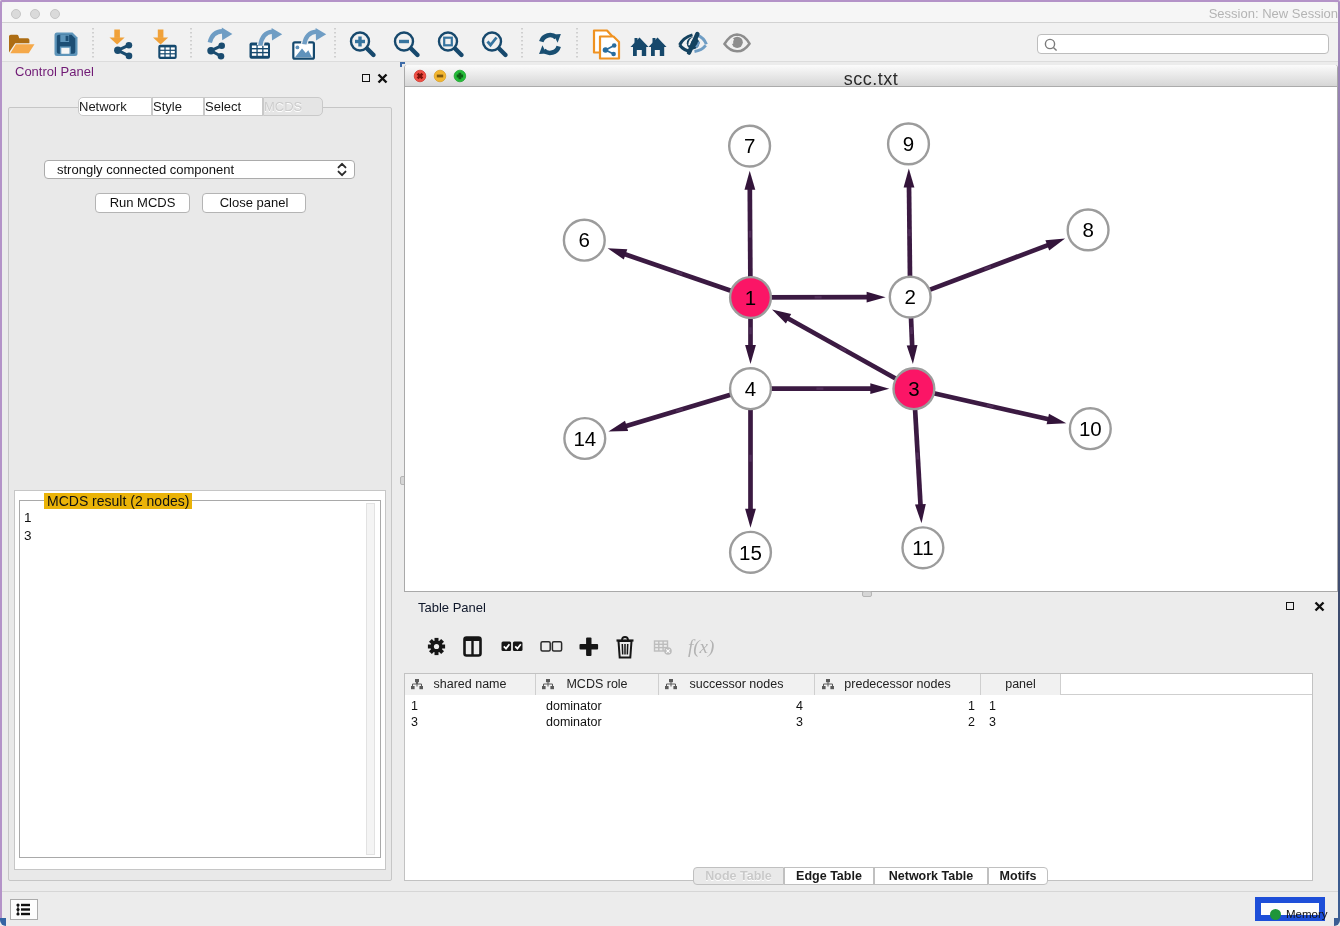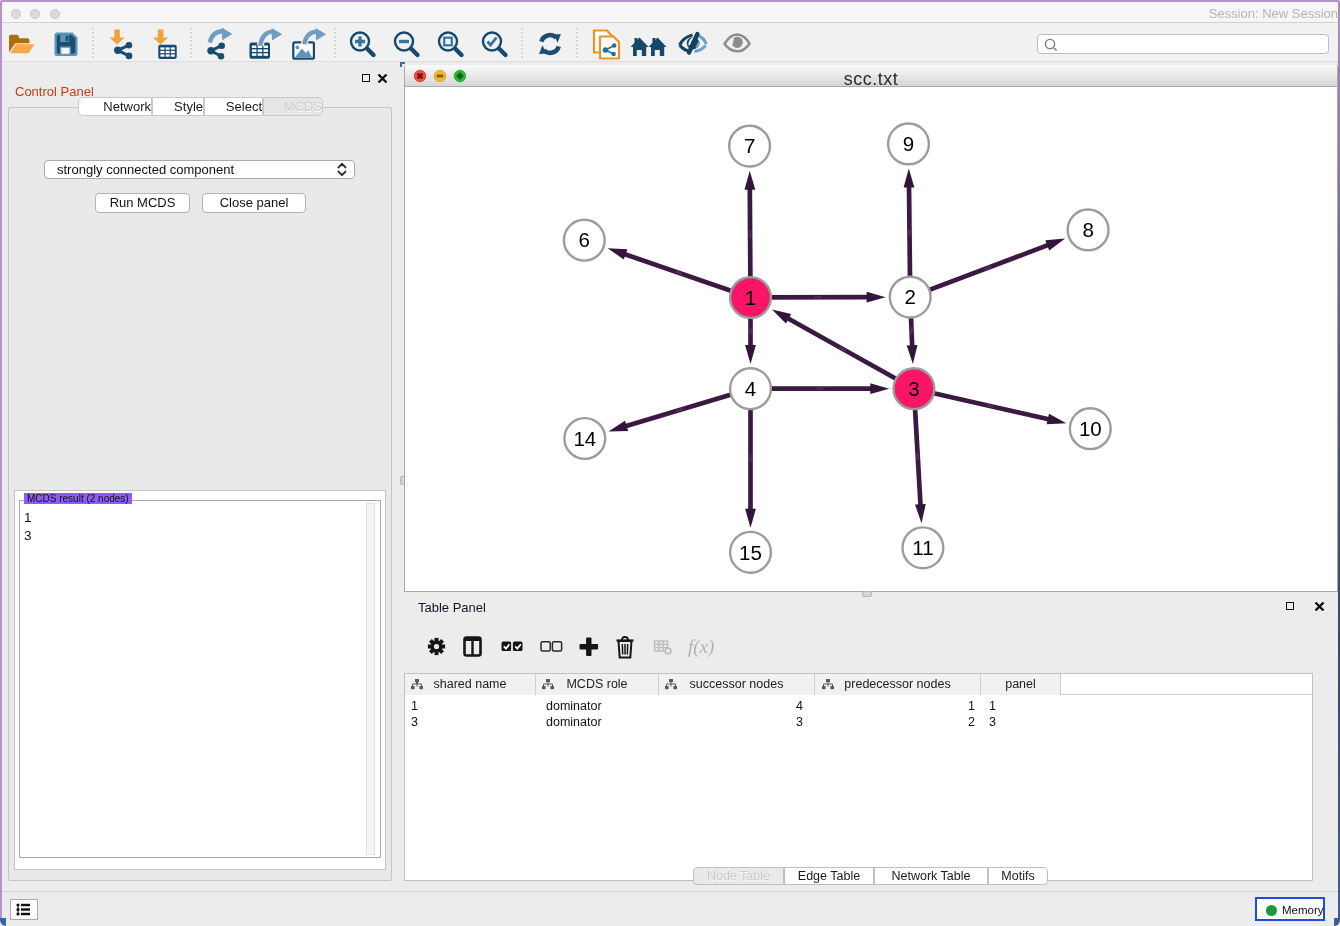--- a/index.html
+++ b/index.html
@@ -13,52 +13,52 @@
 #corner-bl{left:0;top:918px;width:6px;height:8px;background:#3465a4;border-radius:0 0 0 6px}
 #corner-br{right:0;top:918px;width:6px;height:8px;background:#3c5d93;border-radius:0 0 6px 0}
 
 #titlebar{left:2px;top:2px;width:1336px;height:21px;background:#f6f6f6;border-radius:5px 5px 0 0;border-bottom:1px solid #d2d2d2}
 .tl{position:absolute;top:7px;width:10px;height:10px;border-radius:50%;background:#dadada;border:1px solid #c6c6c6}
 #apptitle{position:absolute;left:0;width:100%;top:4px;text-align:right;font-size:13px;color:#b4b4b4}
 
 #toolbar{left:2px;top:23px;width:1336px;height:39px;background:#f1f1f1;border-bottom:1px solid #dcdcdc}
 #searchbox{left:1037px;top:34px;width:292px;height:20px;background:#fff;border:1px solid #bdbdbd;border-radius:4px}
 
-#cp-title{left:15px;top:84px;font-size:13px;color:#c2410c}
+#cp-title{left:15px;top:64px;font-size:13px;color:#701a75}
 #cp-sq{left:362px;top:74px;width:8px;height:8px;border:1.6px solid #111}
-.tab{position:absolute;top:97px;height:19px;background:#fff;border:1px solid #c9c9c9;font-size:13px;color:#1a1a1a;text-align:right;line-height:17px}
+.tab{position:absolute;top:97px;height:19px;background:#fff;border:1px solid #c9c9c9;font-size:13px;color:#1a1a1a;text-align:left;line-height:17px}
 #tab-mcds{background:#e5e5e5;color:#cccccc;text-shadow:0 1px 0 #fff;border-radius:0 5px 5px 0}
 #cp-pane{left:8px;top:107px;width:384px;height:774px;border:1px solid #c6c6c6;background:#e9e9e9;border-radius:2px}
 #opt-label{left:0px;top:138px;width:400px;text-align:center;font-size:13.5px;color:#111}
 #opt-select{left:44px;top:160px;width:311px;height:19px;background:#fff;border:1px solid #ababab;border-radius:4px;font-size:13px;color:#111;line-height:17px;padding-left:12px}
 .btn{position:absolute;background:#fff;border:1px solid #b4b4b4;border-radius:4px;font-size:13px;color:#111;text-align:center;line-height:18px}
 #mcds-box{left:14px;top:490px;width:372px;height:380px;background:#fff;border:1px solid #c6c6c6}
 #mcds-fs{position:absolute;left:4px;top:9px;width:362px;height:358px;border:1px solid #a9a9a9}
-#mcds-legend{position:absolute;left:4px;top:-8px;background:#8b5cf6;padding:0 3px;font-size:10px;color:#111}
+#mcds-legend{position:absolute;left:24px;top:-8px;background:#eab308;padding:0 3px;font-size:14px;color:#111}
 #mcds-lines{position:absolute;left:9px;top:18px;font-size:13.5px;color:#111;line-height:17.5px}
 #mcds-scroll{position:absolute;right:10px;top:12px;width:9px;height:352px;background:#f4f4f4;border:1px solid #e2e2e2}
 #split-h{left:400px;top:476px;width:7px;height:9px;background:#d6d6d6;border:1px solid #b5b5b5;border-radius:2px}
 
 #netwin{left:404px;top:65px;width:934px;height:527px;border:1px solid #a9a9a9;border-top:none;background:#fff;border-radius:3px 3px 0 0}
 #nettitle{position:absolute;left:0;top:0;width:100%;height:22px;background:linear-gradient(#fbfbfb,#d6d6d6);border-bottom:1px solid #ababab;border-radius:3px 3px 0 0}
 #nettitle .t{position:absolute;width:100%;top:4px;text-align:center;font-size:18px;color:#2b2b2b;letter-spacing:0.5px}
 #split-v{left:862px;top:591px;width:10px;height:6px;background:#d6d6d6;border:1px solid #b5b5b5;border-radius:2px}
 
 #tp-title{left:418px;top:600px;font-size:13px;color:#0f172a}
 #tp-sq{left:1286px;top:602px;width:8px;height:8px;border:1.6px solid #111}
 #tbl{left:404px;top:673px;width:909px;height:208px;background:#fff;border:1px solid #c2c2c2}
 #tbl-head{position:absolute;left:0;top:0;height:21px;width:100%;border-bottom:1px solid #cfcfcf;font-size:12.5px;color:#222}
 .hc{position:absolute;top:0;height:21px;background:#f1f1f1;border-right:1px solid #cfcfcf;text-align:center;line-height:20px}
 .hic{position:absolute;left:6px;top:5px}
 .cell{position:absolute;font-size:12.5px;color:#111}
-.tabb{position:absolute;top:867px;height:18px;background:#fff;border:1px solid #c0c0c0;font-size:12.5px;font-weight:normal;color:#1a1a1a;text-align:center;line-height:16px}
+.tabb{position:absolute;top:867px;height:18px;background:#fff;border:1px solid #c0c0c0;font-size:12.5px;font-weight:bold;color:#1a1a1a;text-align:center;line-height:16px}
 
 #statusbar{left:2px;top:891px;width:1336px;height:35px;border-top:1px solid #d6d6d6}
 #listbtn{left:10px;top:899px;width:28px;height:21px;background:#fdfdfd;border:1px solid #ababab}
-#membtn{left:1255px;top:897px;width:70px;height:24px;background:#fdfdfd;border:2px solid #1d4ed8;font-size:11.5px;color:#111}
+#membtn{left:1255px;top:897px;width:70px;height:24px;background:#fdfdfd;border:6px solid #1d4ed8;font-size:11.5px;color:#111}
 </style>
 </head>
 <body>
 <div id="app">
 
   <div class="abs" id="titlebar">
     <div class="tl" style="left:9px"></div>
     <div class="tl" style="left:28px"></div>
     <div class="tl" style="left:48px"></div>
     <div id="apptitle">Session: New Session</div>

